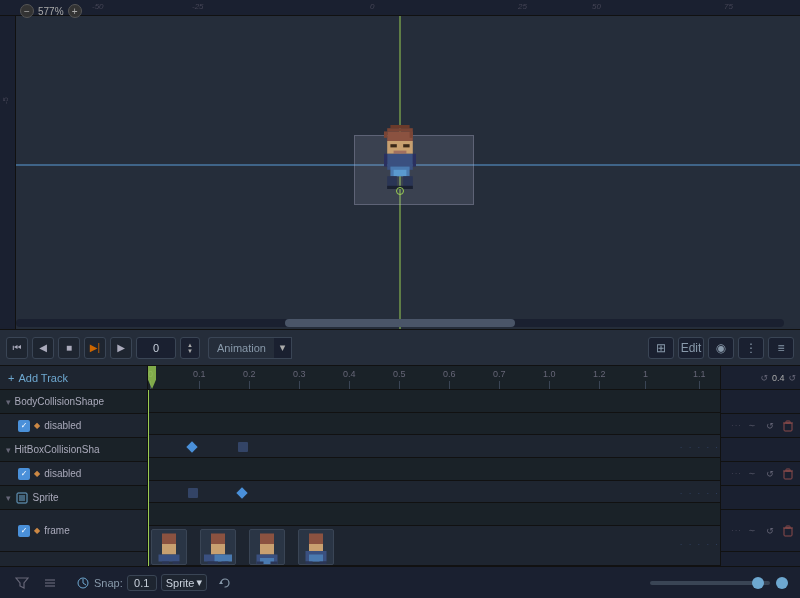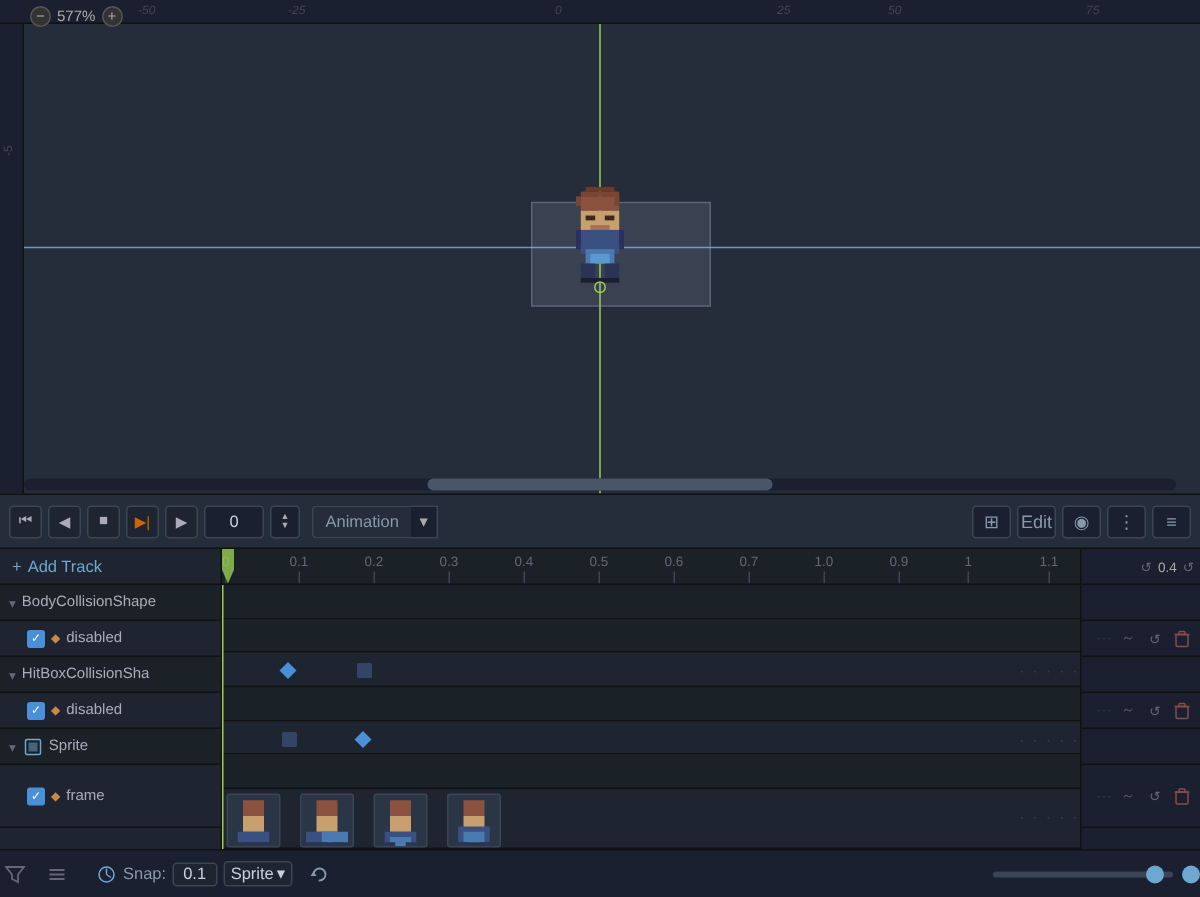--- a/index.html
+++ b/index.html
@@ -474,21 +474,21 @@
       overflow: hidden;
       position: relative;
     }
 
     
     #bottom-bar {
       height: 32px;
       background: #1a2030;
       display: flex;
       align-items: center;
-      padding: 0 0;
+      padding: 0 12px;
       gap: 8px;
       border-top: 1px solid #111;
       flex-shrink: 0;
     }
 
     .bottom-btn {
       width: 20px;
       height: 20px;
       display: flex;
       align-items: center;
@@ -773,21 +773,21 @@
         </div>
         <div class="ruler-mark" style="left:345px">
           <span class="ruler-label">0.7</span>
           <div class="ruler-tick ruler-tick-major"></div>
         </div>
         <div class="ruler-mark" style="left:395px">
           <span class="ruler-label">1.0</span>
           <div class="ruler-tick ruler-tick-major"></div>
         </div>
         <div class="ruler-mark" style="left:445px">
-          <span class="ruler-label">0.9</span>
+          <span class="ruler-label">1.2</span>
           <div class="ruler-tick ruler-tick-major"></div>
         </div>
         <div class="ruler-mark" style="left:495px">
           <span class="ruler-label">1</span>
           <div class="ruler-tick ruler-tick-major"></div>
         </div>
         <div class="ruler-mark" style="left:545px">
           <span class="ruler-label">1.1</span>
           <div class="ruler-tick ruler-tick-major"></div>
         </div>

